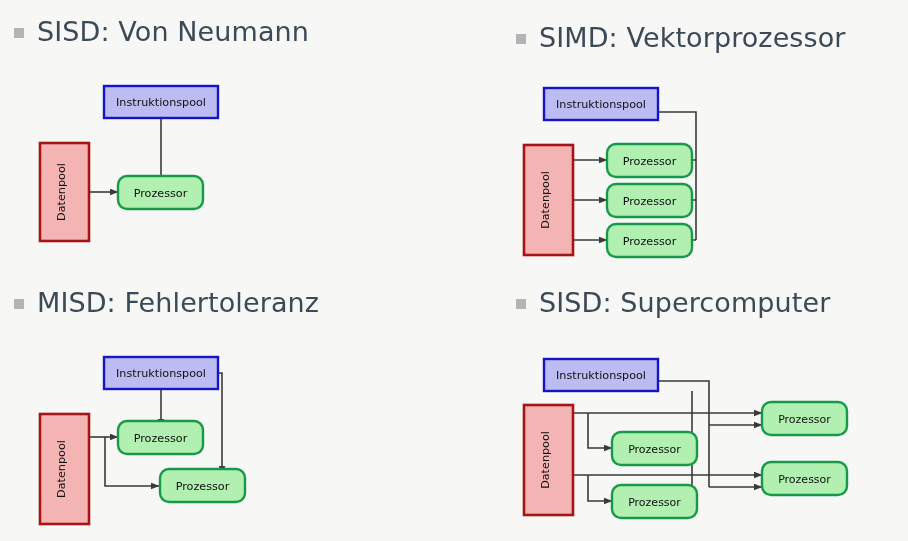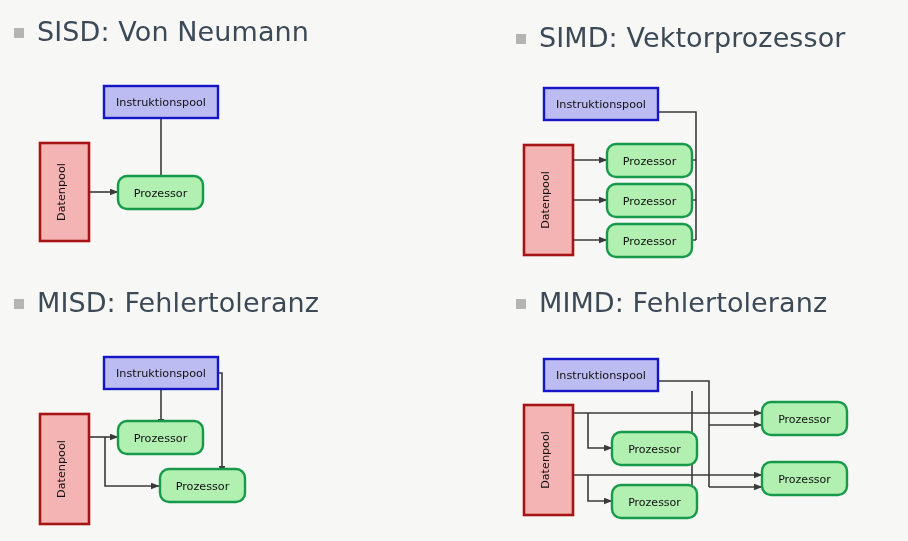--- a/index.html
+++ b/index.html
@@ -197,21 +197,21 @@
           <rect x="160" y="128" width="85" height="33" rx="9" ry="9" fill="#b2f0b2" stroke="#17994a" stroke-width="2.4"></rect>
           <text class="box-label" x="202.5" y="148.5" text-anchor="middle">Prozessor</text>
         </g>
       </svg>
     </div>
   </div>
 
   <div class="quadrant q-br">
     <div class="heading" style="left:62px; top:18px;">
       <span class="bullet"></span>
-      <span class="heading-text">MIMD: Fehlertoleranz</span>
+      <span class="heading-text">SISD: Supercomputer</span>
     </div>
 
     <div class="diagram" style="left:70px; top:72px;">
       <svg width="390" height="200" viewBox="0 0 390 200">
         <defs>
           <marker id="ah4" markerWidth="9" markerHeight="7" refX="8.5" refY="3.5" orient="auto" markerUnits="userSpaceOnUse">
             <path d="M0,0 L9,3.5 L0,7 z" fill="#3a3a3a"></path>
           </marker>
         </defs>
 

